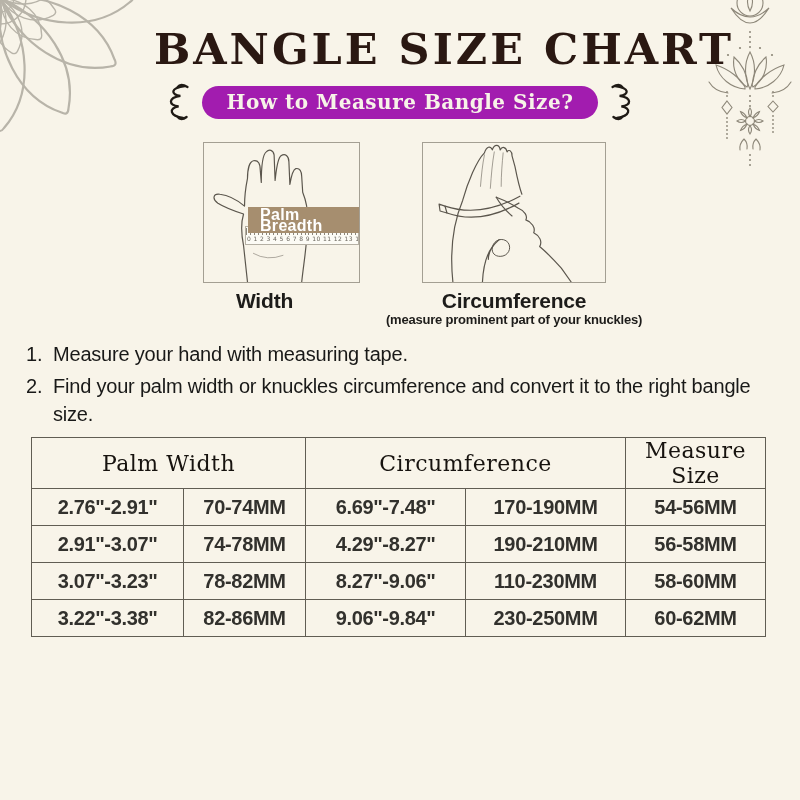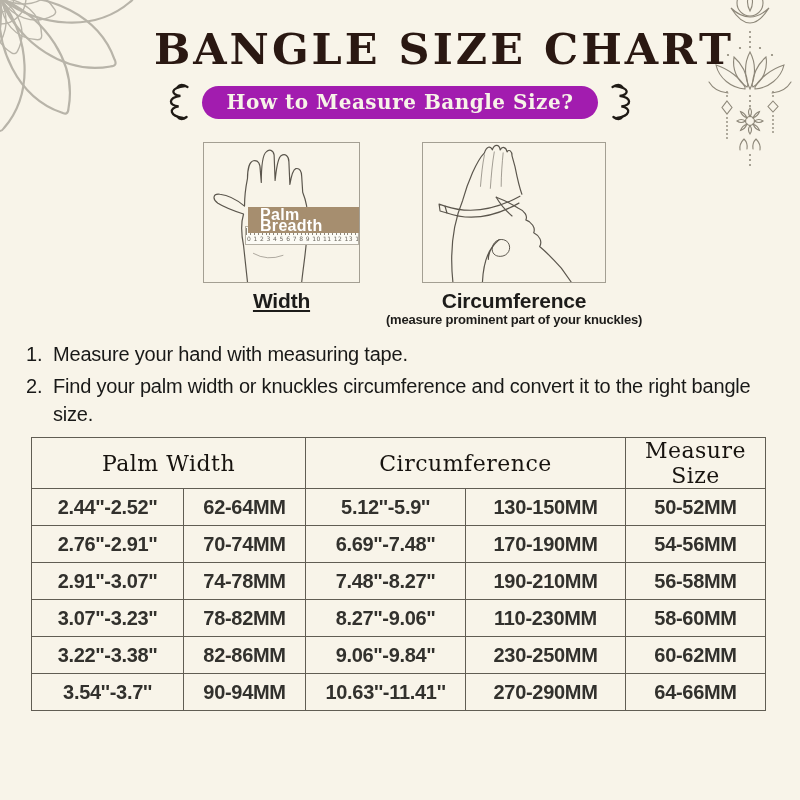--- a/index.html
+++ b/index.html
@@ -54,21 +54,21 @@
     position:absolute;left:44px;top:64px;
     background:#a68e6f;color:#ffffff;
     font-size:16px;font-weight:700;letter-spacing:0.3px;
     padding:2px 12px;line-height:11px;
   }
 
   
   .caption{
     font-size:21px;font-weight:700;color:#1d1c1a;text-align:center;letter-spacing:-0.2px;
   }
-  #cap-width{left:203px;top:289px;width:157px;text-decoration:underline;}
+  #cap-width{left:186px;top:289px;width:157px;}
   #cap-circ{left:422px;top:289px;width:184px;}
   .caption-note{
     left:354px;top:312px;width:320px;text-align:center;
     font-size:13px;font-weight:700;color:#1d1c1a;letter-spacing:-0.2px;
   }
 
   
   .instructions{left:26px;top:340px;width:748px;color:#191918;}
   .instr-item{display:flex;font-size:20px;line-height:28px;letter-spacing:-0.2px;}
   .instr-num{width:27px;flex:none;}
@@ -283,55 +283,41 @@
     </colgroup>
   <thead>
     <tr>
       <th colspan="2">Palm Width</th>
       <th colspan="2">Circumference</th>
       <th>Measure Size</th>
     </tr>
   </thead>
   <tbody>
     <tr>
-      <td>2.44''-2.52''</td>
-        <td>62-64MM</td>
-        <td>5.12''-5.9''</td>
-        <td>130-150MM</td>
-        <td>50-52MM</td>
-    </tr>
-    <tr>
       <td>2.76''-2.91''</td>
         <td>70-74MM</td>
         <td>6.69''-7.48''</td>
         <td>170-190MM</td>
         <td>54-56MM</td>
     </tr>
     <tr>
       <td>2.91''-3.07''</td>
         <td>74-78MM</td>
-        <td>7.48''-8.27''</td>
+        <td>4.29''-8.27''</td>
         <td>190-210MM</td>
         <td>56-58MM</td>
     </tr>
     <tr>
       <td>3.07''-3.23''</td>
         <td>78-82MM</td>
         <td>8.27''-9.06''</td>
         <td>110-230MM</td>
         <td>58-60MM</td>
     </tr>
     <tr>
       <td>3.22''-3.38''</td>
         <td>82-86MM</td>
         <td>9.06''-9.84''</td>
         <td>230-250MM</td>
         <td>60-62MM</td>
     </tr>
-    <tr>
-      <td>3.54''-3.7''</td>
-        <td>90-94MM</td>
-        <td>10.63''-11.41''</td>
-        <td>270-290MM</td>
-        <td>64-66MM</td>
-    </tr>
   </tbody>
 </table>
 
 </body></html>

